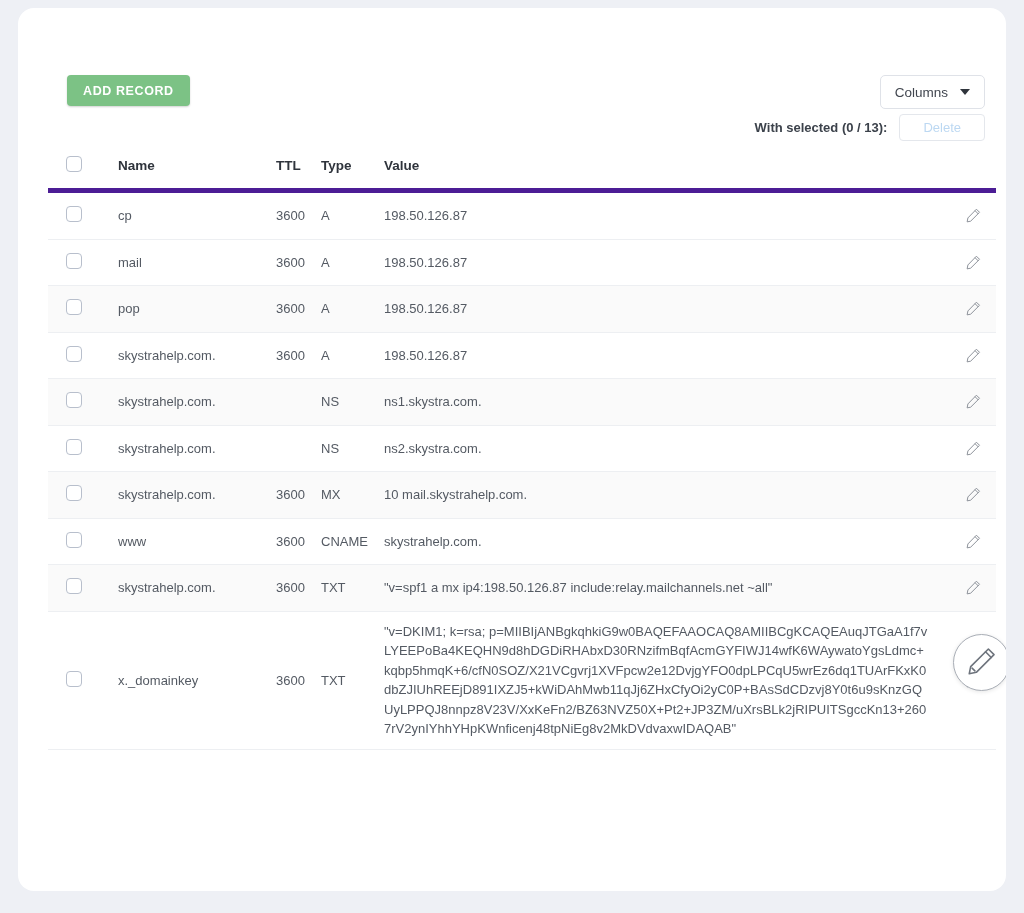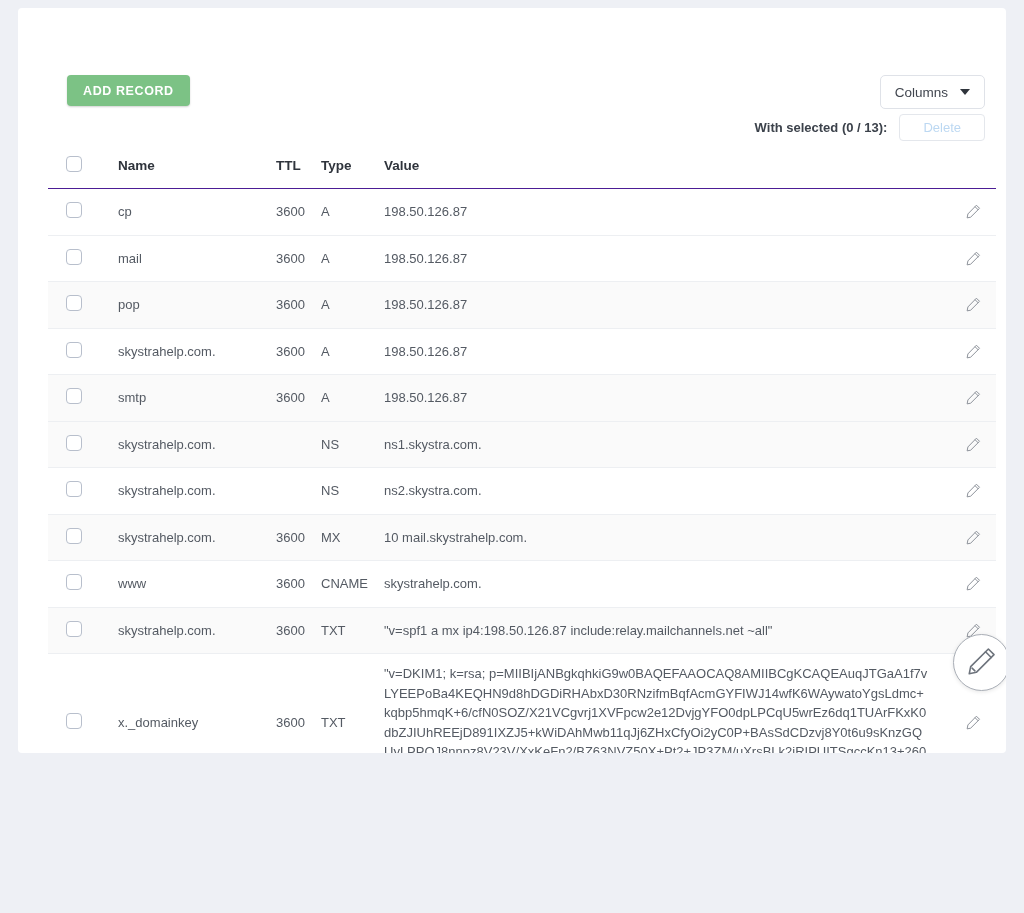--- a/index.html
+++ b/index.html
@@ -7,23 +7,23 @@
   html, body {
     margin: 0; padding: 0;
     width: 1024px; height: 913px;
     background: #eef0f5;
     font-family: "Liberation Sans", sans-serif;
     -webkit-font-smoothing: antialiased;
   }
   .page-card {
     position: absolute;
     left: 18px; top: 8px;
-    width: 988px; height: 745px;
+    width: 988px; height: 883px;
     background: #ffffff;
-    border-radius: 4px;
+    border-radius: 16px;
     overflow: hidden;
   }
   .content {
     position: absolute;
     left: 30px; top: 52px;
     width: 948px;
   }
 
   
   .toolbar {
@@ -101,21 +101,21 @@
     width: 100%;
     border-collapse: collapse;
     margin-top: 2px;
   }
   table.records thead th {
     text-align: left;
     font-size: 13.5px;
     font-weight: bold;
     color: #2f343c;
     padding: 6px 0 13px 0;
-    border-bottom: 1px solid #4c1d95;
+    border-bottom: 5px solid #4c1d95;
     vertical-align: middle;
   }
   table.records tbody td {
     font-size: 13px;
     color: #545a63;
     padding: 13px 0;
     border-bottom: 1px solid #edeff2;
     vertical-align: middle;
   }
   tbody tr.zebra td { background: #fafafa; }
@@ -240,33 +240,20 @@
             <td class="col-value">
               <div class="value-wrap">198.50.126.87</div>
             </td>
             <td class="col-act"><span class="pencil"><svg width="17" height="17" viewBox="0 0 24 24" fill="none" stroke="#8c9199" stroke-width="1.4" stroke-linecap="round" stroke-linejoin="round">
                   <path d="M16.5 3.5l4 4L8 20l-5 1 1-5z"></path>
                   <path d="M14.5 5.5l4 4"></path>
                 </svg></span></td>
           </tr>
           <tr class="zebra">
             <td class="col-chk"><span class="chk"></span></td>
-            <td class="col-name">smtp</td>
-            <td class="col-ttl">3600</td>
-            <td class="col-type">A</td>
-            <td class="col-value">
-              <div class="value-wrap">198.50.126.87</div>
-            </td>
-            <td class="col-act"><span class="pencil"><svg width="17" height="17" viewBox="0 0 24 24" fill="none" stroke="#8c9199" stroke-width="1.4" stroke-linecap="round" stroke-linejoin="round">
-                  <path d="M16.5 3.5l4 4L8 20l-5 1 1-5z"></path>
-                  <path d="M14.5 5.5l4 4"></path>
-                </svg></span></td>
-          </tr>
-          <tr class="zebra">
-            <td class="col-chk"><span class="chk"></span></td>
             <td class="col-name">skystrahelp.com.</td>
             <td class="col-ttl"></td>
             <td class="col-type">NS</td>
             <td class="col-value">
               <div class="value-wrap">ns1.skystra.com.</div>
             </td>
             <td class="col-act"><span class="pencil"><svg width="17" height="17" viewBox="0 0 24 24" fill="none" stroke="#8c9199" stroke-width="1.4" stroke-linecap="round" stroke-linejoin="round">
                   <path d="M16.5 3.5l4 4L8 20l-5 1 1-5z"></path>
                   <path d="M14.5 5.5l4 4"></path>
                 </svg></span></td>

